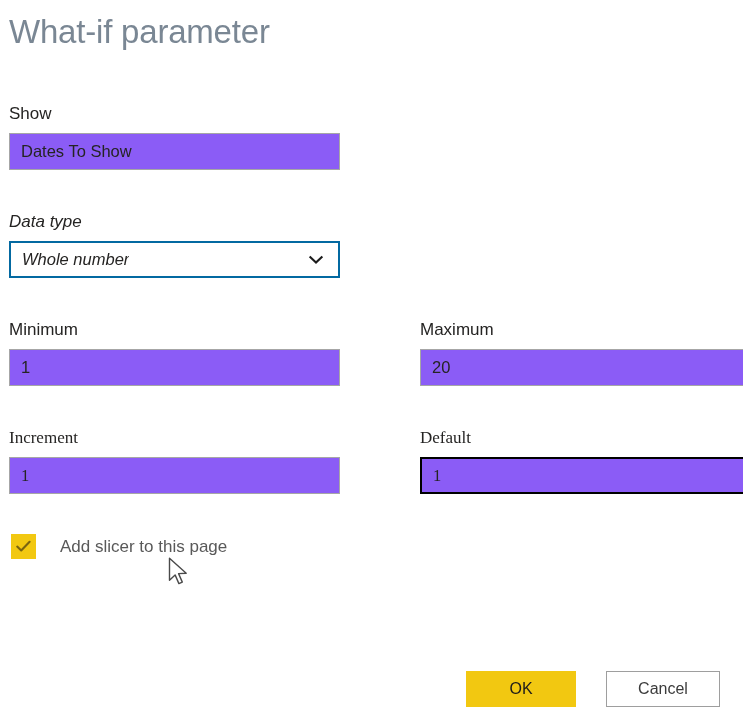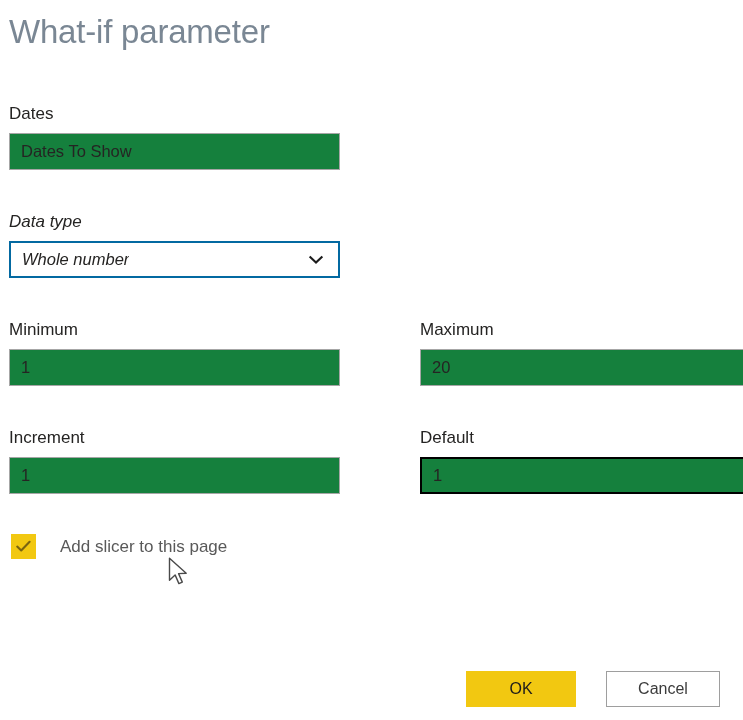--- a/index.html
+++ b/index.html
@@ -51,21 +51,21 @@
     font-size: 17px;
     font-weight: 400;
     color: #252423;
     line-height: 20px;
     white-space: nowrap;
   }
   .input-box {
     box-sizing: border-box;
     margin-top: 9px;
     height: 37px;
-    background: #15803d;
+    background: #8b5cf6;
     border: 1px solid #a6a6a6;
     display: flex;
     align-items: center;
     padding: 0 11px;
     font-size: 16.5px;
     color: #252423;
   }
   .input-box.focused {
     border: 2px solid #000000;
   }
@@ -98,21 +98,21 @@
     margin-right: 2px;
   }
 
   
   .col-left  { left: 9px;   width: 331px; }
   .col-right { left: 406px; width: 332px; margin-left: 14px; }
 
   .row-name      { top: 0px; }
   .row-datatype  { top: 108px; font-style: italic; }
   .row-minmax    { top: 216px; }
-  .row-incdef    { top: 324px; }
+  .row-incdef    { top: 324px; font-family: Liberation Serif, serif; }
 
   
   .checkbox-row {
     position: absolute;
     left: 11px;
     top: 534px;
     display: flex;
     align-items: center;
     gap: 8px;
   }
@@ -180,21 +180,21 @@
 </head>
 <body>
 
 <div class="dialog">
 
   <div class="dialog-title">What-if parameter</div>
 
   <div class="form">
 
     <div class="field col-left row-name">
-      <div class="field-label">Dates</div>
+      <div class="field-label">Show</div>
       <div class="input-box" placeholder="Enter name">
         <span class="input-value">Dates To Show</span>
       </div>
     </div>
 
     <div class="field col-left row-datatype">
       <div class="field-label">Data type</div>
       <div class="select-box">
         <span class="input-value">Whole number</span>
         <span class="chevron">

